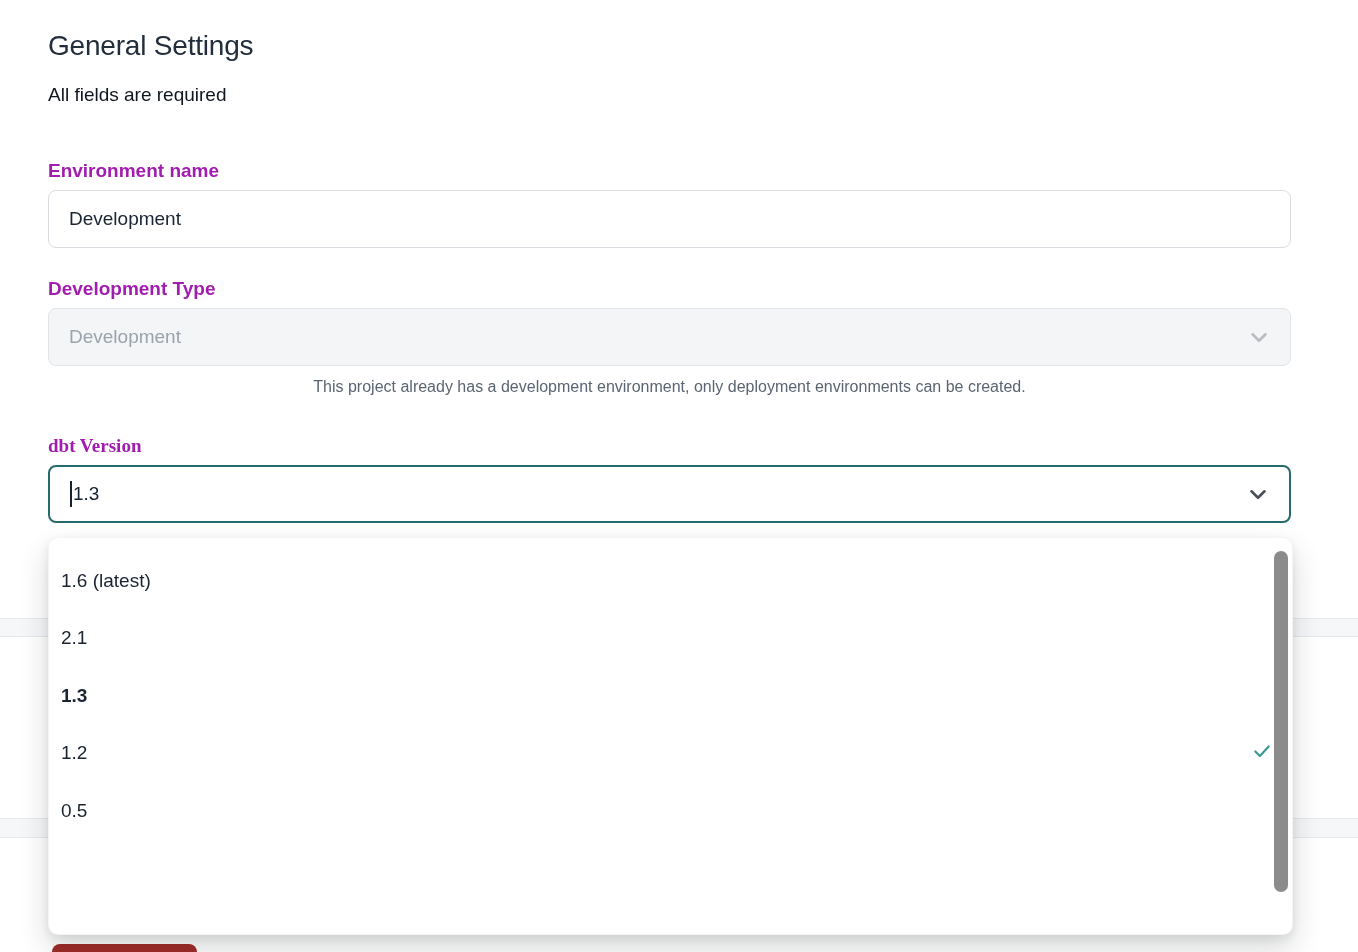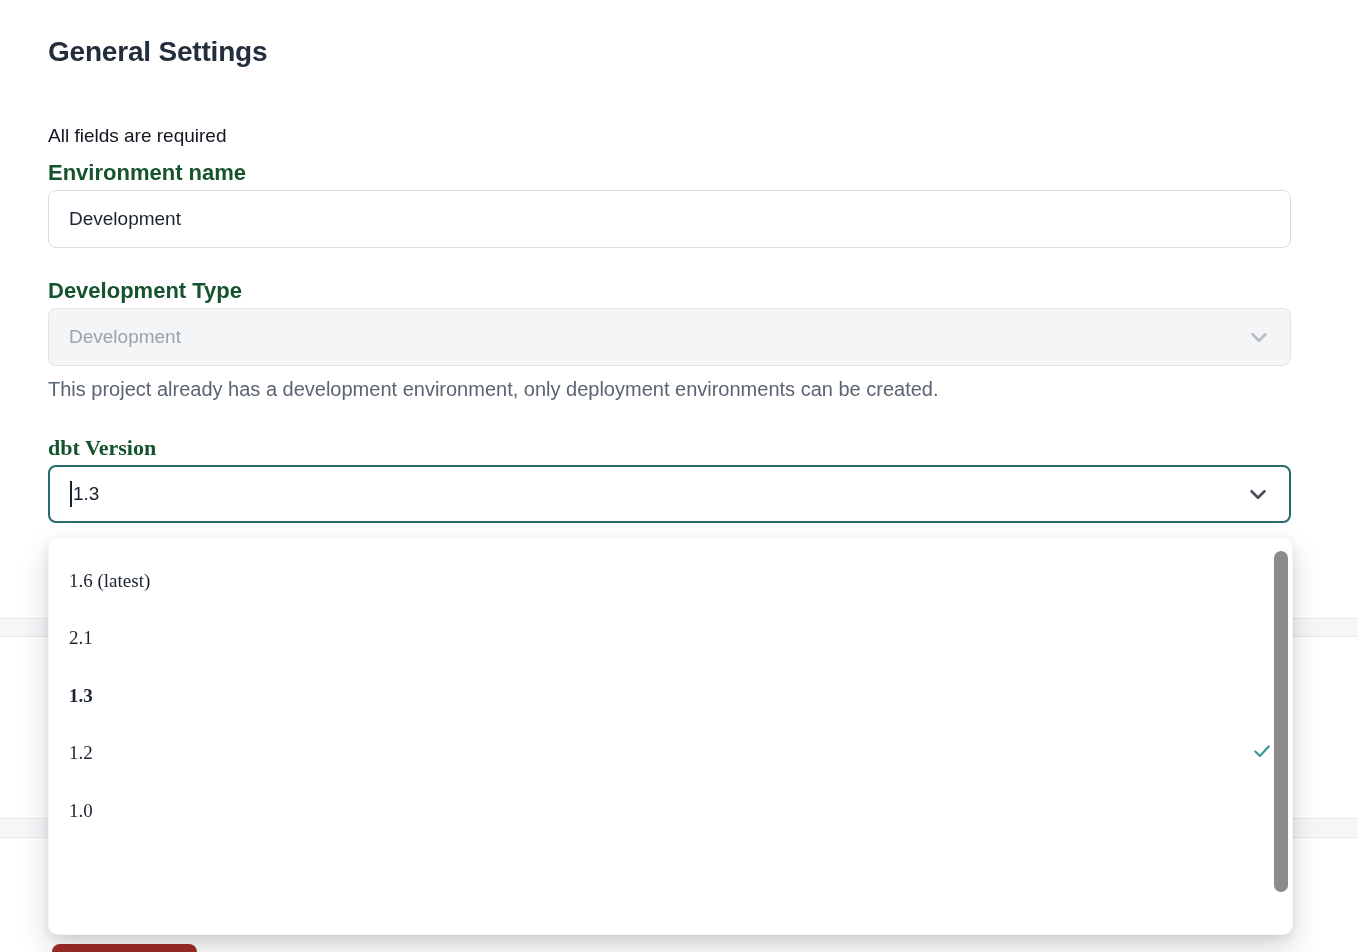--- a/index.html
+++ b/index.html
@@ -17,31 +17,31 @@
     position: absolute; left: 0; width: 1358px;
     background: #f6f7f9;
     border-top: 1px solid #e7e9ec;
     border-bottom: 1px solid #e7e9ec;
     z-index: 1;
   }
   .gap-band.band1 { top: 618px; height: 19px; }
   .gap-band.band2 { top: 818px; height: 20px; }
 
   .page-title {
-    position: absolute; left: 48px; top: 36px;
-    font-size: 28px; font-weight: 700; color: #232e3d;
+    position: absolute; left: 48px; top: 30px;
+    font-size: 28px; font-weight: 400; color: #232e3d;
     letter-spacing: -0.2px; z-index: 2;
   }
   .page-subtitle {
     position: absolute; left: 48px; top: 84px;
-    font-size: 19px; color: #10161f; z-index: 2; margin-top: 41px;
+    font-size: 19px; color: #10161f; z-index: 2;
   }
   .field-label {
     position: absolute; left: 48px;
-    font-size: 22px; font-weight: 700; color: #14532d; z-index: 2;
+    font-size: 19px; font-weight: 700; color: #a21caf; z-index: 2;
   }
   .label-env-name { top: 160px; }
   .label-env-type { top: 278px; }
   .label-dbt-version { top: 435px; font-family: Liberation Serif, serif; }
 
   .text-input {
     position: absolute; left: 48px; width: 1243px; height: 58px;
     border: 1px solid #d9dde1; border-radius: 8px;
     background: #ffffff; color: #1a2433;
     font-size: 19px; font-family: inherit;
@@ -67,38 +67,38 @@
     width: 26px; height: 26px; display: block;
   }
   .caret {
     display: inline-block; width: 2px; height: 26px;
     background: #16202e; margin-right: 1px; vertical-align: middle;
   }
   .combobox-value { vertical-align: middle; }
 
   .helper-text {
     position: absolute; left: 48px; top: 378px; width: 1243px;
-    font-size: 20px; color: #5b6472; z-index: 2;
+    font-size: 16px; color: #5b6472; z-index: 2; text-align: center;
   }
 
   .dropdown-panel {
     position: absolute; left: 48px; top: 537px;
     width: 1245px; height: 398px;
     background: #ffffff;
     border: 1px solid rgba(0,0,0,0.04);
     border-radius: 10px;
     box-shadow: 0 14px 30px rgba(20, 24, 30, 0.16), 0 4px 10px rgba(20,24,30,0.08);
     z-index: 5;
     overflow: hidden;
     padding-top: 14px;
   }
   .dropdown-option {
     height: 57.5px; display: flex; align-items: center;
-    padding: 0 26px 0 20px;
-    font-size: 19px; color: #1b2331; cursor: pointer; font-family: Liberation Serif, serif;
+    padding: 0 26px 0 12px;
+    font-size: 19px; color: #1b2331; cursor: pointer;
   }
   .dropdown-option.selected { font-weight: 700; color: #1a2433; }
   .check-icon-wrap {
     position: absolute; left: 1203px; top: 203px;
     width: 20px; height: 20px; z-index: 6;
   }
   .dropdown-scrollbar {
     position: absolute; left: 1225px; top: 13px;
     width: 14px; height: 341px;
     background: #8b8b8b; border-radius: 7px; z-index: 7;
@@ -155,21 +155,21 @@
     <div class="dropdown-option">
       <span>2.1</span>
     </div>
     <div class="dropdown-option selected">
       <span>1.3</span>
     </div>
     <div class="dropdown-option">
       <span>1.2</span>
     </div>
     <div class="dropdown-option">
-      <span>1.0</span>
+      <span>0.5</span>
     </div>
 
     <span class="check-icon-wrap">
       <svg width="20" height="20" viewBox="0 0 24 24" fill="none">
         <polyline points="4,12.5 9.5,18 20,6.5" stroke="#3a9a93" stroke-width="2.6" stroke-linecap="round" stroke-linejoin="round"></polyline>
       </svg>
     </span>
 
     <div class="dropdown-scrollbar"></div>
   </div>

